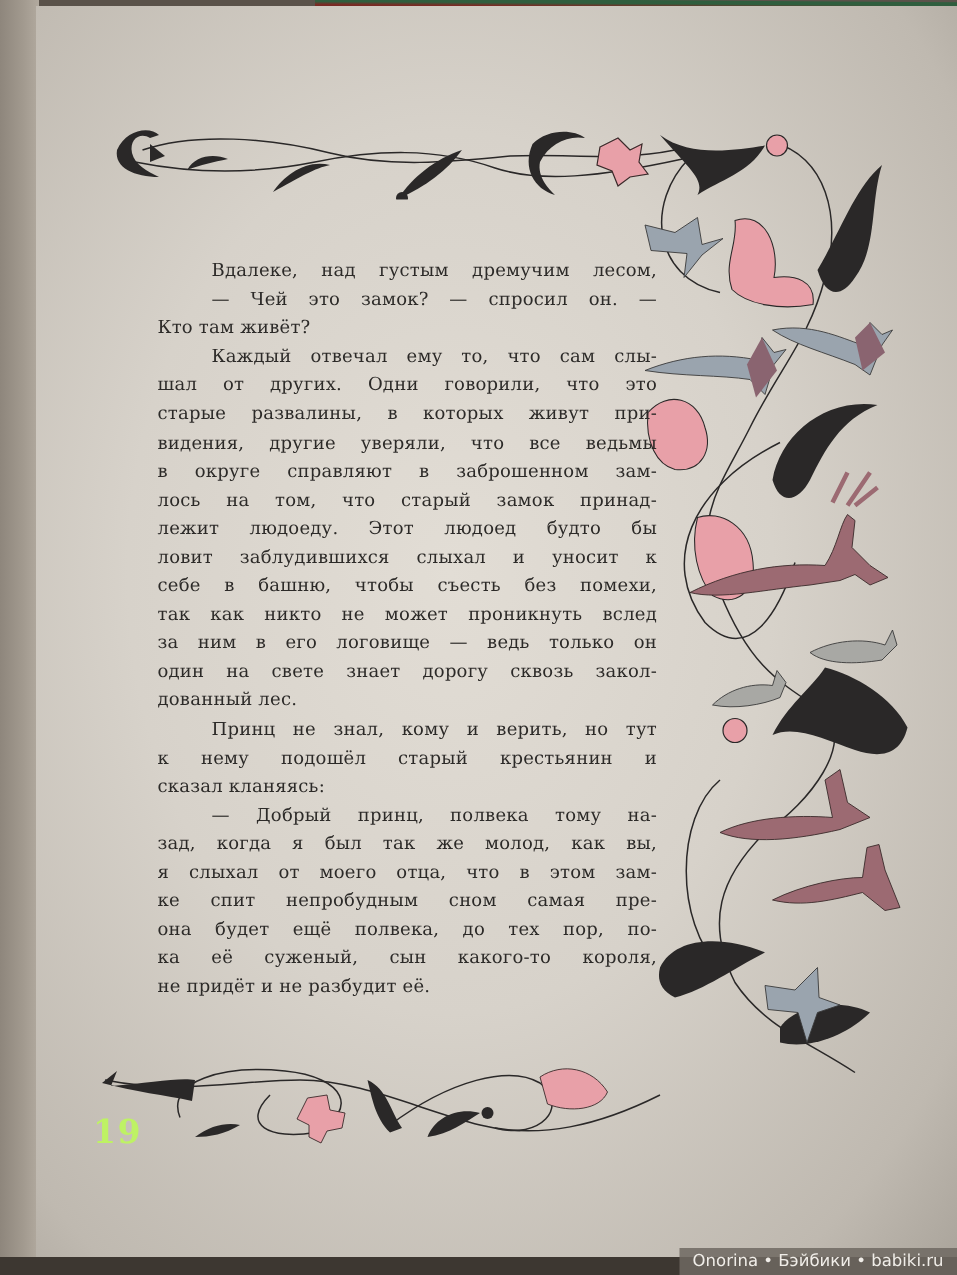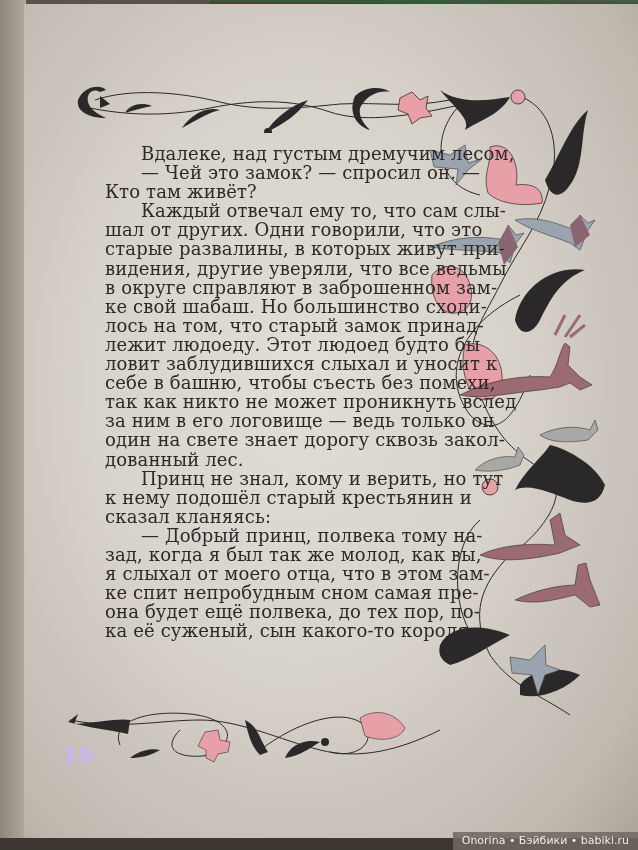--- a/index.html
+++ b/index.html
@@ -19,31 +19,31 @@
   }
   .page {
     position: absolute; left: 24px; top: 4px; width: 614px; height: 840px;
     background: radial-gradient(ellipse at 45% 45%, #e2ddd5 0%, #d7d2ca 45%, #bfb9b0 85%, #aaa49b 100%);
   }
   .bottom-shadow {
     position: absolute; left: 0; top: 838px; width: 638px; height: 12px;
     background: #3d3731;
   }
   .text-block {
-    position: absolute; left: 105px; top: 144px; width: 333px;
-    font-size: 18px; line-height: 19.1px; color: #2c2a28;
+    position: absolute; left: 105px; top: 171px; width: 333px;
+    font-size: 12px; line-height: 19.1px; color: #2c2a28;
     text-align: justify; letter-spacing: 0.15px;
   }
   .line { display: block; white-space: nowrap; text-align: justify; text-align-last: justify; }
   .line.last { text-align-last: left; }
   .line.indent { padding-left: 36px; }
   .page-number {
     position: absolute; left: 62px; top: 742px;
     font-family: "DejaVu Serif", serif; font-weight: bold; font-size: 22px;
-    color: #c4b5fd; letter-spacing: 1px;
+    color: #bef264; letter-spacing: 1px;
   }
   .ornament { position: absolute; }
   .watermark {
     position: absolute; right: 0; bottom: 0; height: 18px; padding: 0 9px;
     background: rgba(110,104,98,0.85); color: #f0ede8;
     font-family: "DejaVu Sans", sans-serif; font-size: 11px; line-height: 18px;
   }
 </style>
 </head>
 <body>
@@ -140,21 +140,20 @@
   <div>
     <span class="line indent">— Чей это замок? — спросил он. —</span>
     <span class="line last">Кто там живёт?</span>
   </div>
   <div>
     <span class="line indent">Каждый отвечал ему то, что сам слы-</span>
     <span class="line">шал от других. Одни говорили, что это</span>
     <span class="line">старые развалины, в которых живут при-</span>
     <span class="line">видения, другие уверяли, что все ведьмы</span>
     <span class="line">в округе справляют в заброшенном зам-</span>
-    <span class="line">ке свой шабаш. Но большинство сходи-</span>
     <span class="line">лось на том, что старый замок принад-</span>
     <span class="line">лежит людоеду. Этот людоед будто бы</span>
     <span class="line">ловит заблудившихся слыхал и уносит к</span>
     <span class="line">себе в башню, чтобы съесть без помехи,</span>
     <span class="line">так как никто не может проникнуть вслед</span>
     <span class="line">за ним в его логовище — ведь только он</span>
     <span class="line">один на свете знает дорогу сквозь закол-</span>
     <span class="line last">дованный лес.</span>
   </div>
   <div>
@@ -162,20 +161,21 @@
     <span class="line">к нему подошёл старый крестьянин и</span>
     <span class="line last">сказал кланяясь:</span>
   </div>
   <div>
     <span class="line indent">— Добрый принц, полвека тому на-</span>
     <span class="line">зад, когда я был так же молод, как вы,</span>
     <span class="line">я слыхал от моего отца, что в этом зам-</span>
     <span class="line">ке спит непробудным сном самая пре-</span>
     <span class="line">она будет ещё полвека, до тех пор, по-</span>
     <span class="line">ка её суженый, сын какого-то короля,</span>
+    <span class="line last">не придёт и не разбудит её.</span>
   </div>
 </div>
 
 <div class="page-number">19</div>
 
 <div class="bottom-shadow"></div>
 
 <div class="watermark">Onorina • Бэйбики • babiki.ru</div>
 
 </body></html>

